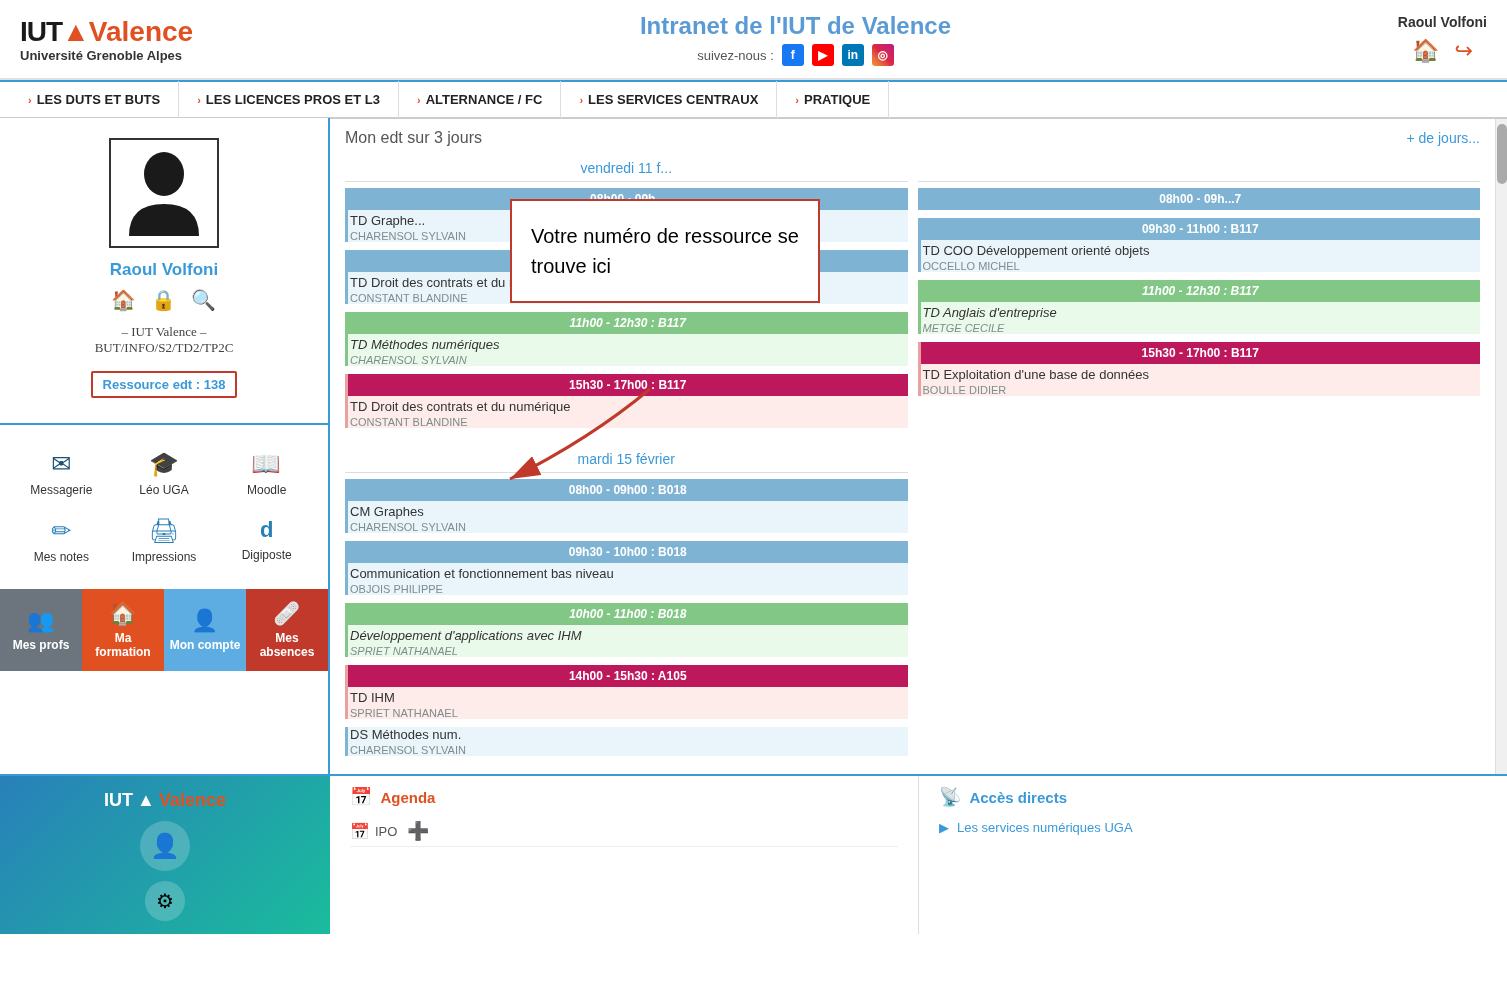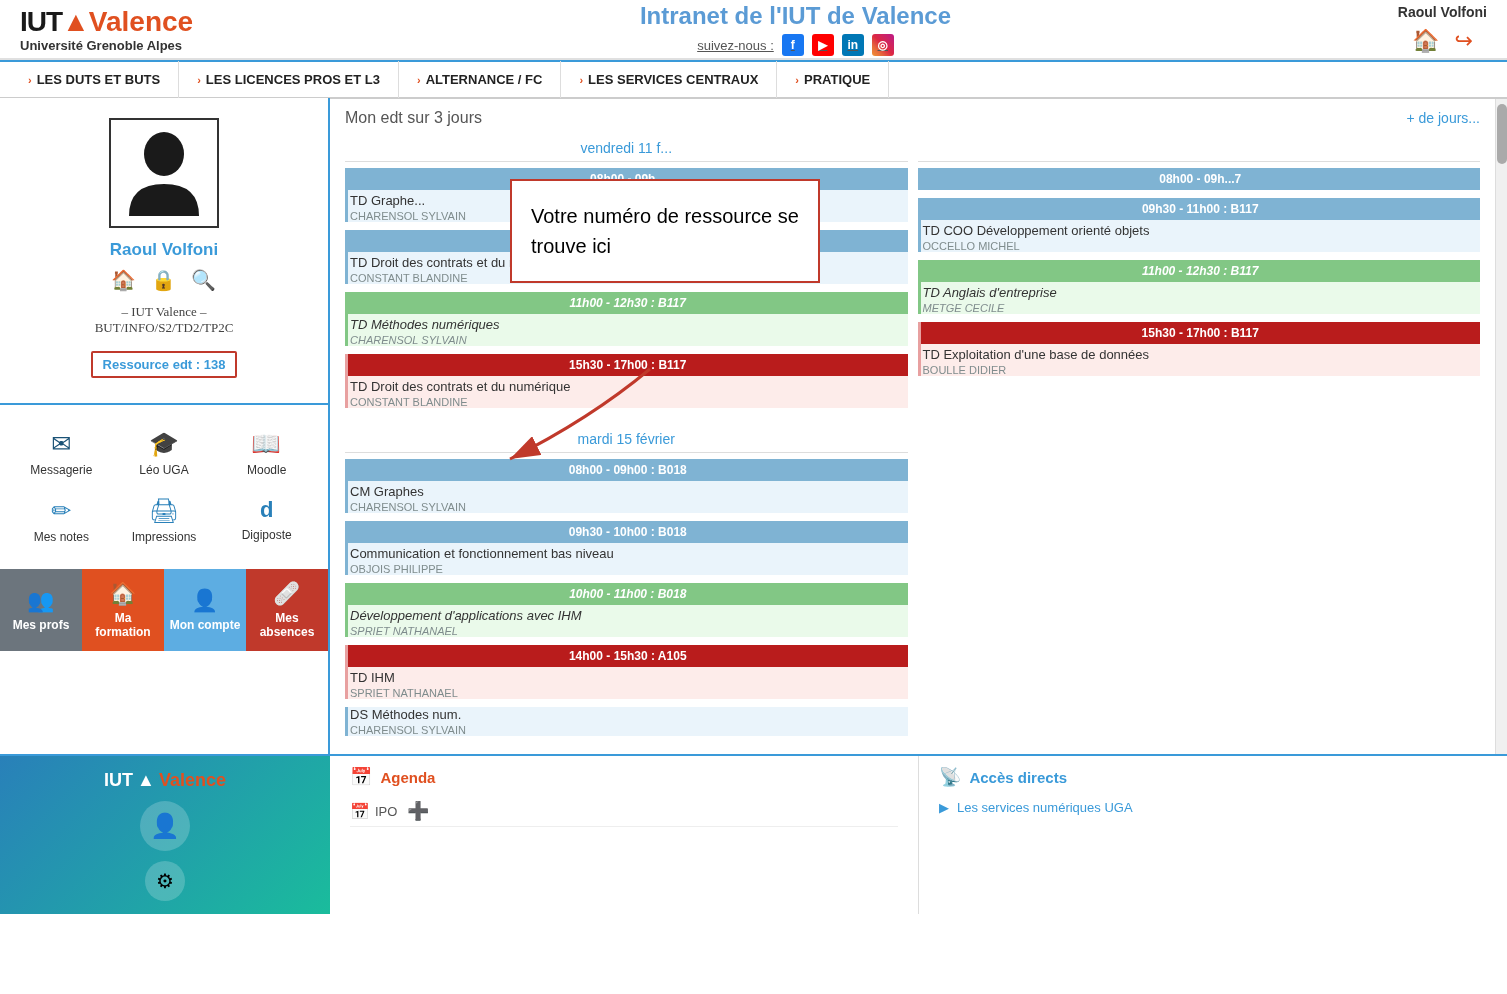--- a/index.html
+++ b/index.html
@@ -2,33 +2,33 @@
 <html><head>
   <meta charset="utf-8">
   <style>
     * { box-sizing: border-box; margin: 0; padding: 0; }
     body { font-family: Arial, sans-serif; font-size: 13px; background: #fff; width: 1507px; }
 
     
     .header {
       display: flex;
       align-items: center;
-      padding: 2px 20px;
+      padding: 12px 20px;
       border-bottom: 2px solid #e0e0e0;
       background: #fff;
     }
     .logo-area { display: flex; flex-direction: column; }
     .logo-iut { display: flex; align-items: center; }
     .logo-iut-text { font-size: 28px; font-weight: bold; color: #1a1a1a; letter-spacing: -1px; }
     .logo-iut-text span { color: #e05020; }
     .logo-valence { font-size: 28px; font-weight: bold; color: #e05020; }
     .logo-subtitle { font-size: 13px; color: #333; font-weight: bold; }
     .header-center { flex: 1; text-align: center; }
     .header-title { font-size: 24px; color: #5b9bd5; font-weight: bold; }
-    .header-social { display: flex; align-items: center; justify-content: center; gap: 8px; margin-top: 4px; font-size: 13px; color: #555; text-decoration: underline; }
+    .header-social { display: flex; align-items: center; justify-content: center; gap: 8px; margin-top: 4px; font-size: 13px; color: #555; }
     .social-icon { width: 22px; height: 22px; border-radius: 3px; display: inline-flex; align-items: center; justify-content: center; color: white; font-size: 12px; font-weight: bold; cursor: pointer; }
     .social-fb { background: #1877f2; }
     .social-yt { background: #ff0000; }
     .social-li { background: #0077b5; }
     .social-ig { background: linear-gradient(45deg, #f09433, #e6683c, #dc2743, #cc2366, #bc1888); }
     .header-user { display: flex; flex-direction: column; align-items: center; gap: 8px; }
     .header-username { font-size: 14px; font-weight: bold; color: #333; }
     .header-icons { display: flex; gap: 15px; }
     .header-icon { font-size: 22px; color: #1a5276; cursor: pointer; }
     .header-icon.logout { color: #e05020; }
@@ -214,21 +214,21 @@
     .time-bar {
       padding: 4px 8px;
       color: white;
       font-size: 12px;
       font-weight: bold;
       text-align: center;
       margin-bottom: 3px;
     }
     .time-bar.blue { background: #7fb3d3; }
     .time-bar.green { background: #82c785; }
-    .time-bar.red { background: #b91c1c; }
+    .time-bar.red { background: #be185d; }
     .time-bar.dark-blue { background: #2980b9; }
     .slot-title { font-size: 13px; color: #333; margin-bottom: 2px; padding: 0 2px; }
     .slot-teacher { font-size: 11px; color: #7f8c8d; text-transform: uppercase; padding: 0 2px; }
     .slot-card {
       background: #fafafa;
       margin-bottom: 8px;
       border-left: 3px solid #ddd;
     }
     .slot-card.blue-bg { background: #eaf4fb; border-left-color: #7fb3d3; }
     .slot-card.green-bg { background: #eafaea; border-left-color: #82c785; font-style: italic; }

